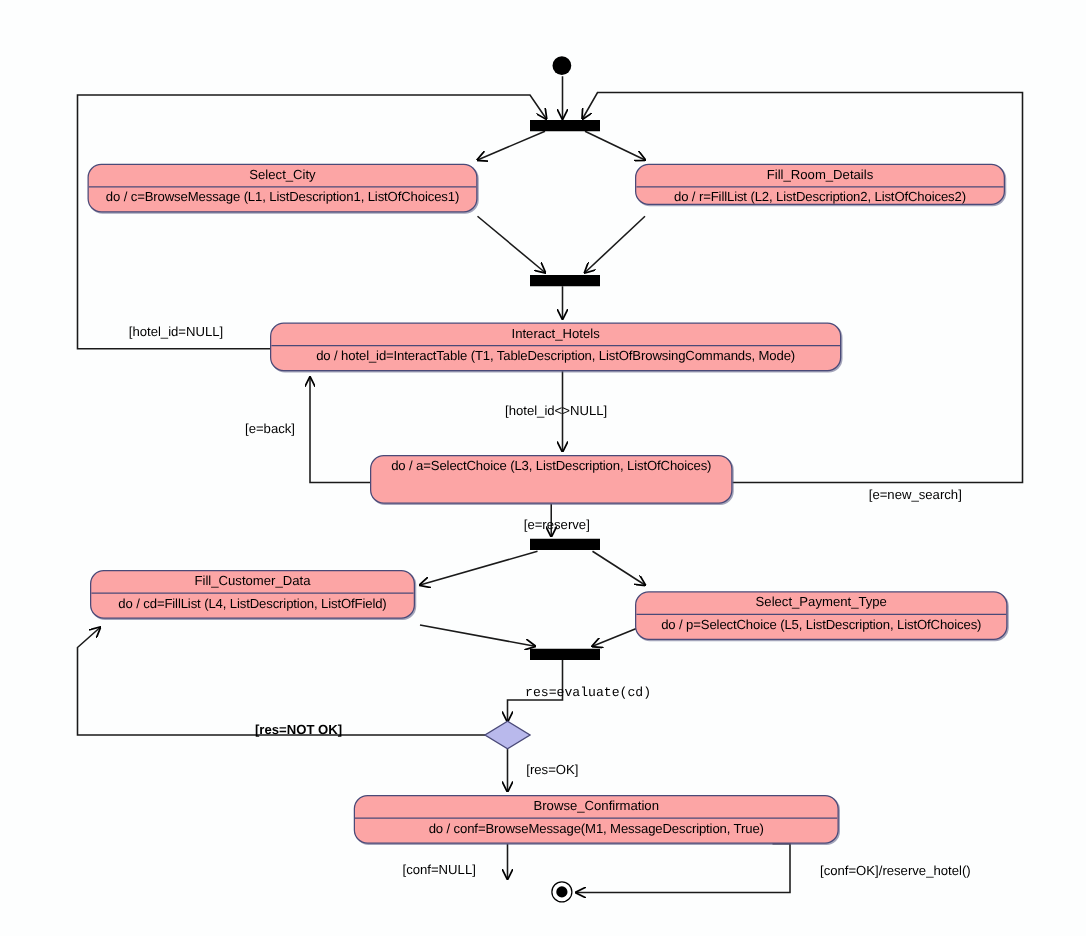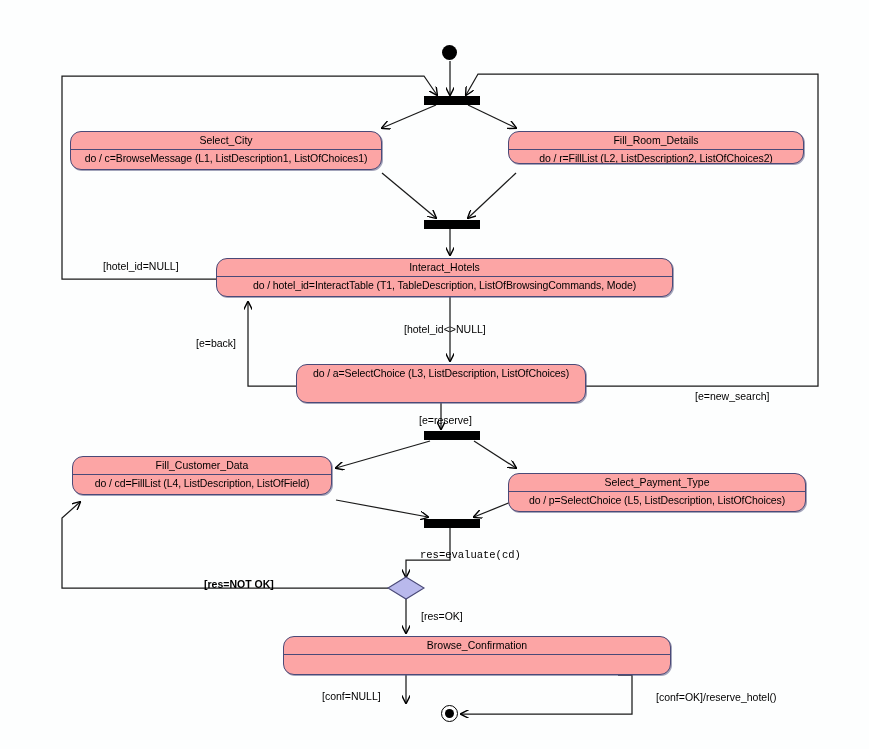--- a/index.html
+++ b/index.html
@@ -187,20 +187,21 @@
     <div class="state-body">do / cd=FillList (L4, ListDescription, ListOfField)</div>
   </div>
 
   <div class="state-box" style="left:508px; top:461px; width:298px; height:39px;margin-top:12px;">
     <div class="state-name">Select_Payment_Type</div>
     <div class="state-body">do / p=SelectChoice (L5, ListDescription, ListOfChoices)</div>
   </div>
 
   <div class="state-box" style="left:283px; top:636px; width:388px; height:39px;">
     <div class="state-name">Browse_Confirmation</div>
+    <div class="state-body">do / conf=BrowseMessage(M1, MessageDescription, True)</div>
   </div>
 
   <div class="edge-label" style="left:103px; top:260px;">[hotel_id=NULL]</div>
 
   <div class="edge-label" style="left:404px; top:323px;">[hotel_id&lt;&gt;NULL]</div>
 
   <div class="edge-label" style="left:196px; top:337px;">[e=back]</div>
 
   <div class="edge-label" style="left:683px; top:390px;margin-left:12px;">[e=new_search]</div>
 

